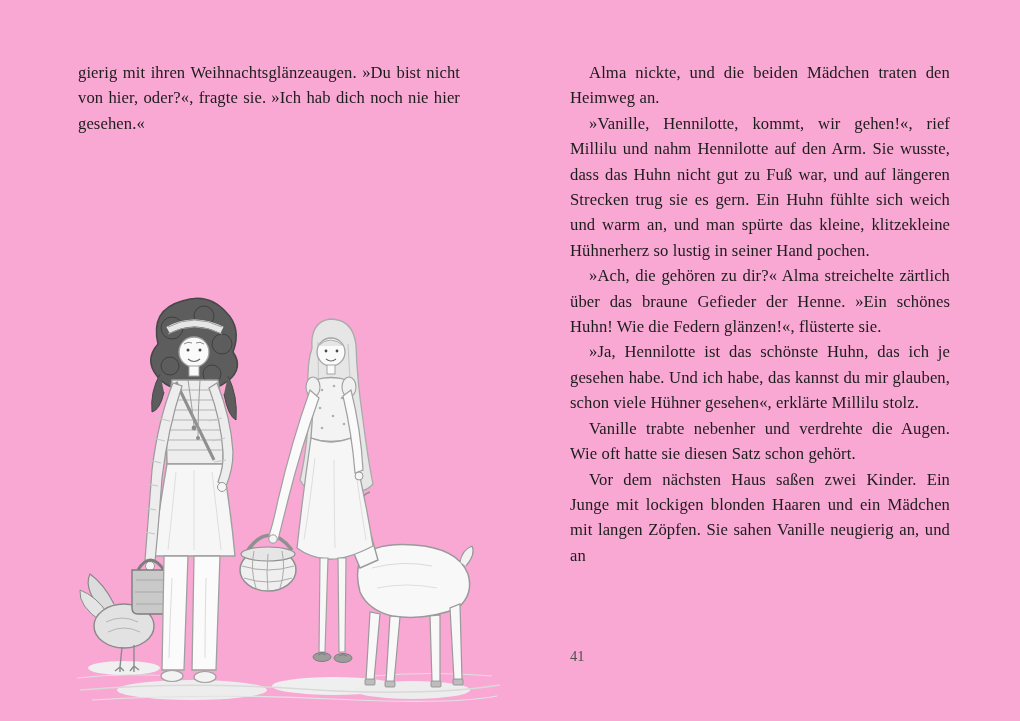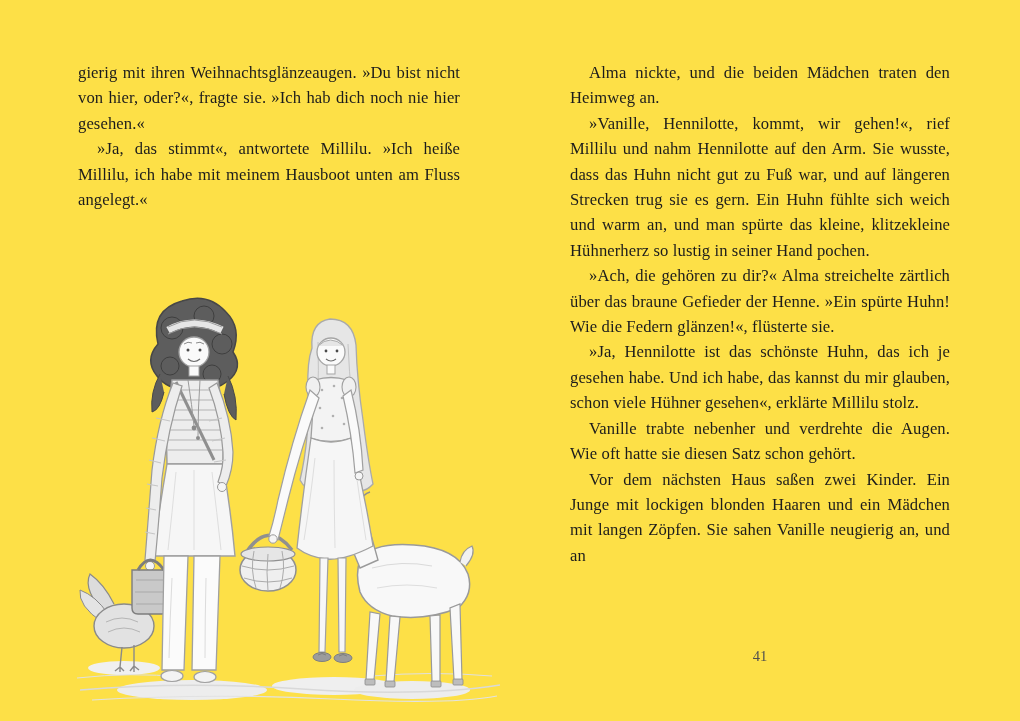--- a/index.html
+++ b/index.html
@@ -7,21 +7,21 @@
     padding: 0;
     background: #ffffff;
     width: 1020px;
     height: 721px;
     overflow: hidden;
   }
   .spread {
     position: relative;
     width: 1020px;
     height: 721px;
-    background: #fde047;
+    background: #f9a8d4;
     font-family: "Liberation Serif", "DejaVu Serif", serif;
     color: #1c1c1c;
   }
   .text-block {
     position: absolute;
     font-size: 16.6px;
     line-height: 25.4px;
     text-align: justify;
     -webkit-hyphens: auto;
     hyphens: auto;
@@ -29,46 +29,45 @@
   }
   .text-block p { margin: 0; }
   .text-block p.indent { text-indent: 1.15em; }
   .left-text  { left: 78px;  top: 60px; width: 382px; }
   .right-text { left: 570px; top: 60px; width: 380px; }
   .page-number {
     position: absolute;
     left: 570px;
     top: 648px;
     width: 380px;
-    text-align: center;
+    text-align: left;
     font-size: 14.5px;
     color: #4f4f4f;
   }
   .illustration {
     position: absolute;
     left: 72px;
     top: 288px;
     width: 430px;
     height: 425px;
   }
 </style>
 </head>
 <body>
 
 <div class="spread">
 
   <div class="text-block left-text">
     <p>gierig mit ihren Weihnachtsglänzeaugen. »Du bist nicht von hier, oder?«, fragte sie. »Ich hab dich noch nie hier gesehen.«</p>
-    <p class="indent">»Ja, das stimmt«, antwortete Millilu. »Ich heiße Millilu, ich habe mit meinem Hausboot unten am Fluss angelegt.«</p>
   </div>
 
   <div class="text-block right-text">
     <p class="indent">Alma nickte, und die beiden Mädchen traten den Heimweg an.</p>
     <p class="indent">»Vanille, Hennilotte, kommt, wir gehen!«, rief Millilu und nahm Hennilotte auf den Arm. Sie wusste, dass das Huhn nicht gut zu Fuß war, und auf längeren Strecken trug sie es gern. Ein Huhn fühlte sich weich und warm an, und man spürte das kleine, klitzekleine Hühnerherz so lustig in seiner Hand pochen.</p>
-    <p class="indent">»Ach, die gehören zu dir?« Alma streichelte zärtlich über das braune Gefieder der Henne. »Ein spürte Huhn! Wie die Federn glänzen!«, flüsterte sie.</p>
+    <p class="indent">»Ach, die gehören zu dir?« Alma streichelte zärtlich über das braune Gefieder der Henne. »Ein schönes Huhn! Wie die Federn glänzen!«, flüsterte sie.</p>
     <p class="indent">»Ja, Hennilotte ist das schönste Huhn, das ich je gesehen habe. Und ich habe, das kannst du mir glauben, schon viele Hühner gesehen«, erklärte Millilu stolz.</p>
     <p class="indent">Vanille trabte nebenher und verdrehte die Augen. Wie oft hatte sie diesen Satz schon gehört.</p>
     <p class="indent">Vor dem nächsten Haus saßen zwei Kinder. Ein Junge mit lockigen blonden Haaren und ein Mädchen mit langen Zöpfen. Sie sahen Vanille neugierig an, und an</p>
   </div>
 
   <div class="page-number">41</div>
 
   <svg class="illustration" viewBox="0 0 430 425" role="img" xmlns="http://www.w3.org/2000/svg" aria-label="Bleistiftzeichnung: Zwei Mädchen gehen nebeneinander – links Millilu mit dunklen Locken, Haarband und Tasche, rechts Alma mit langen Haaren und einem Korb; vorne links ein Huhn, rechts eine weiße Ziege mit Glöckchenhalsband.">
 
     <g>

